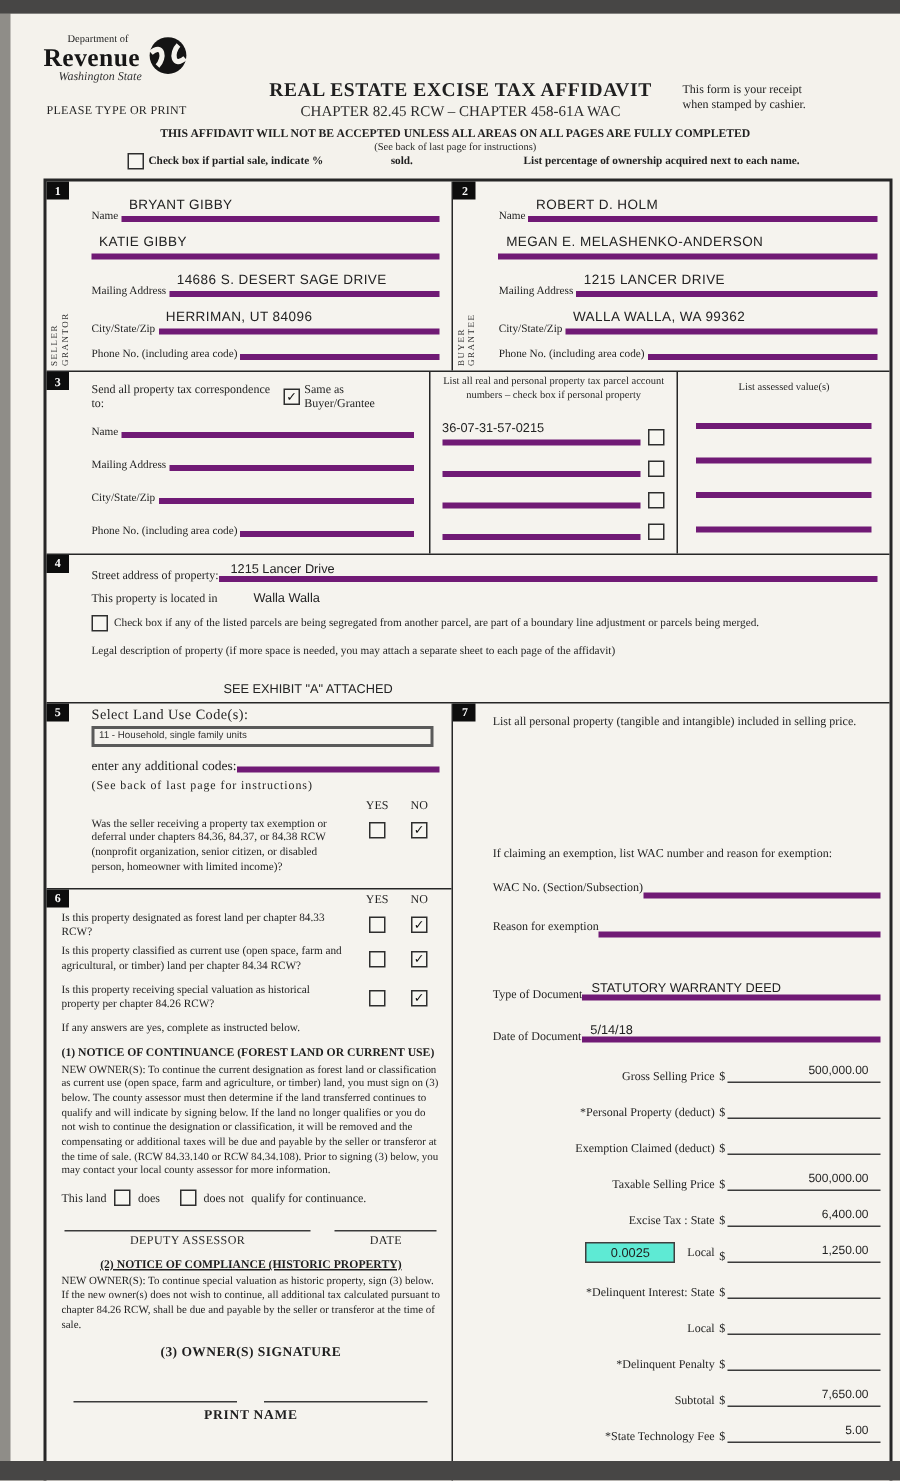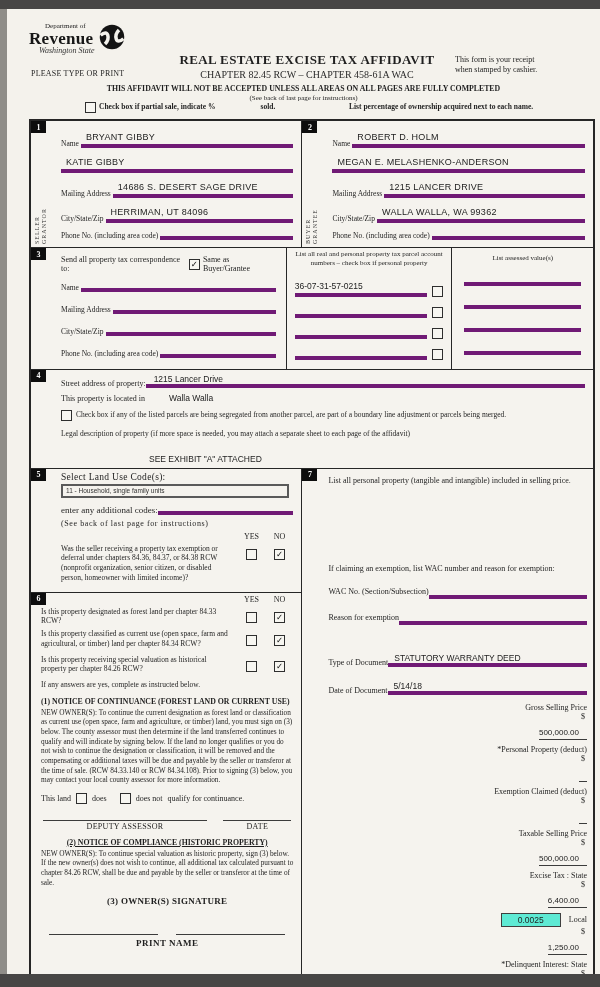--- a/index.html
+++ b/index.html
@@ -90,21 +90,21 @@
   .sig3{text-align:center;font-weight:bold;font-size:9px;margin-top:9px;letter-spacing:0.3px;}
   .os-row{display:flex;gap:18px;margin:20px 8px 0 8px;}
   .os-line{flex:1;border-bottom:1px solid #3b3b3b;height:8px;}
   .printname{text-align:center;font-weight:bold;font-size:9px;margin-top:3px;letter-spacing:0.5px;}
 
   .s7-personal{font-size:8px;line-height:1.4;margin-top:2px;width:95%;}
   .s7-exempt{font-size:8px;margin-top:78px;}
   .s7-wac{display:flex;align-items:center;font-size:8px;margin-top:12px;}
   .s7-doc{display:flex;align-items:flex-end;font-size:8px;margin-top:14px;}
   .amts{margin-top:8px;}
-  .amt{display:flex;align-items:flex-end;margin:5px 0;flex-direction:column;}
+  .amt{display:flex;align-items:flex-end;margin:5px 0;}
   .amt-l{width:148px;text-align:right;font-size:8px;white-space:nowrap;flex:none;}
   .amt-d{font-size:8px;margin:0 2px 0 3px;flex:none;}
   .amt-ln{flex:1;border-bottom:1px solid #3b3b3b;text-align:right;min-height:9px;}
   .amt-v{font-family:"Liberation Sans",sans-serif;font-size:8px;padding-right:8px;color:#222;}
   .rate-l{display:flex;align-items:center;justify-content:flex-end;gap:8px;}
   .rate-box{border:1.5px solid #3f3f3f;padding:1px 16px;font-family:"Liberation Sans",sans-serif;font-size:8.5px;background:#5eead4;}
   .s7-min{margin-top:14px;text-align:center;font-weight:bold;font-size:8px;letter-spacing:0.2px;}
 </style>
 </head>
 <body>

